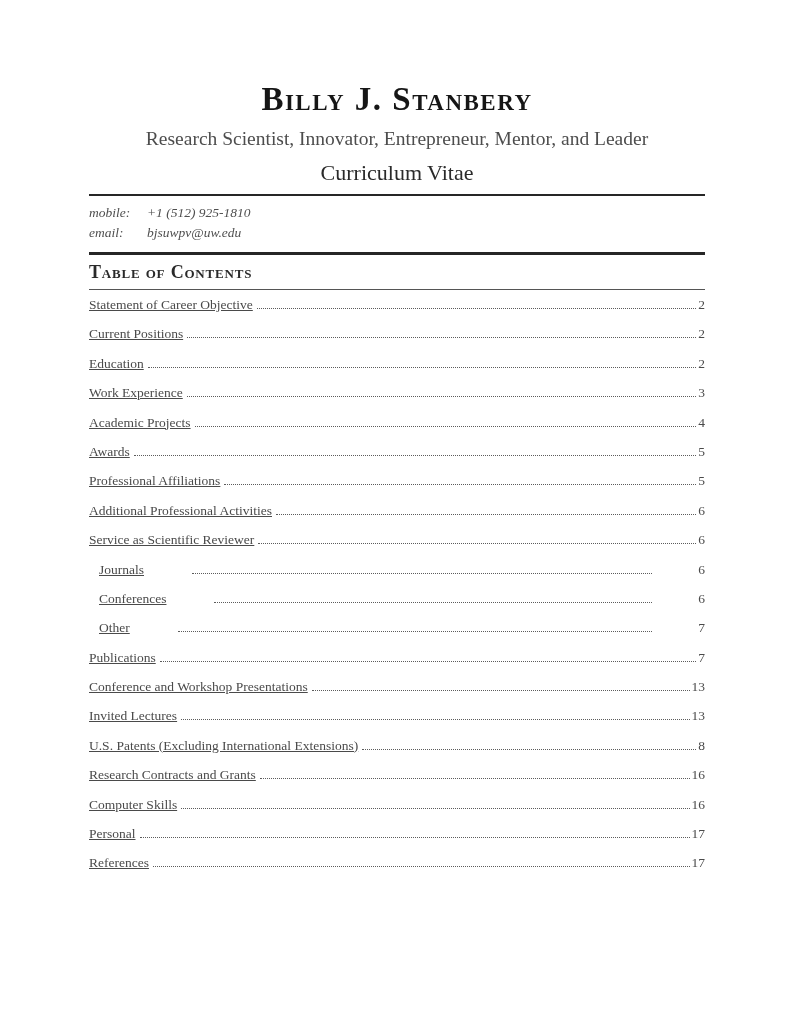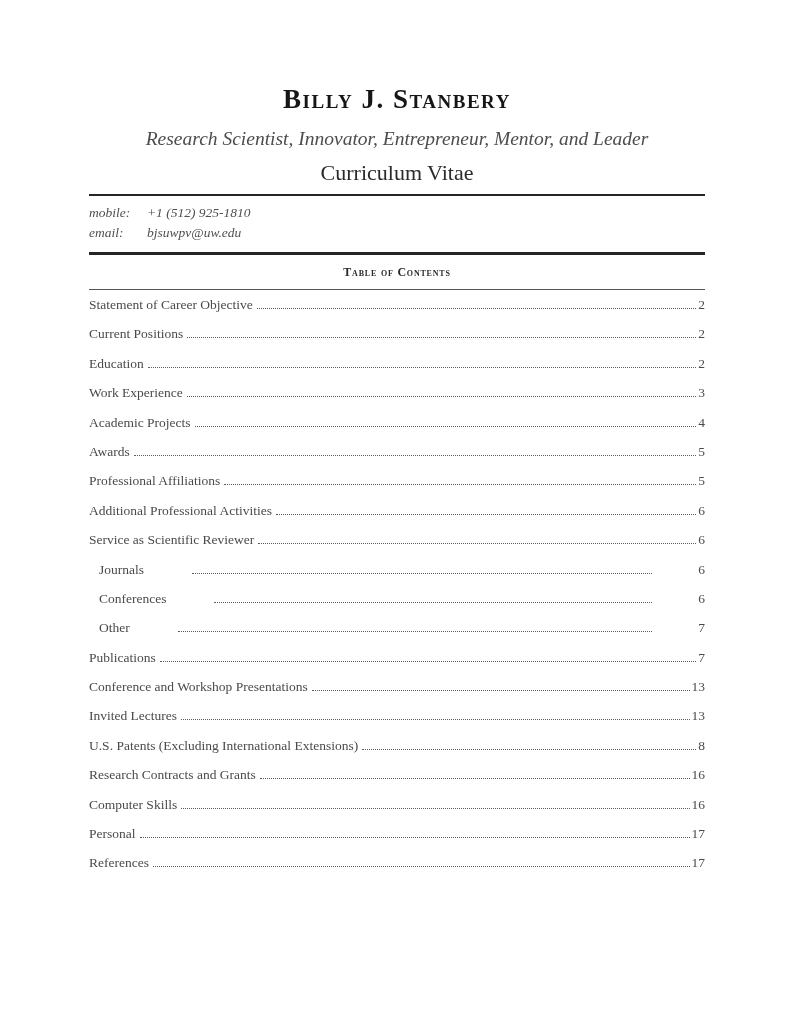--- a/index.html
+++ b/index.html
@@ -15,31 +15,30 @@
     background: #ffffff;
     box-sizing: border-box;
     padding: 84px 86px 0 89px;
     font-family: "Liberation Serif", "DejaVu Serif", serif;
     color: #1c1c1c;
     overflow: hidden;
   }
   
   .name {
     text-align: center;
-    font-size: 27px;
+    font-size: 33px;
     font-weight: 700;
     font-variant: small-caps;
     letter-spacing: 1.5px;
     color: #161616;
     line-height: 30px;
   }
   .subtitle {
     text-align: center;
     font-size: 19.5px;
-    font-style: italic;
     color: #4d4d4d;
     margin-top: 13px;
     line-height: 24px;
   }
   .doc-title {
     text-align: center;
     font-size: 22px;
     color: #2a2a2a;
     margin-top: 7px;
     line-height: 30px;
@@ -84,22 +83,22 @@
   .contact-label {
     width: 58px;
     text-align: left;
   }
   .contact-value {
     width: 122px;
     text-align: left;
   }
   
   .toc-heading {
-    text-align: center;
-    font-size: 12px;
+    text-align: left;
+    font-size: 18px;
     font-weight: 700;
     font-variant: small-caps;
     letter-spacing: 0.8px;
     color: #2a2a2a;
     line-height: 24px;
     padding: 5px 0 5px 0;
   }
   .toc-list {
     margin-top: 7px;
   }
@@ -109,20 +108,21 @@
     height: 29.4px;
     font-size: 13.5px;
     color: #4a4a4a;
   }
   .toc-row.level-1 {
     padding-left: 10px;
     gap: 44px;
   }
   .toc-label {
     white-space: nowrap;
+    text-decoration: underline;
   }
   .toc-leader {
     flex: 1;
     border-bottom: 1.5px dotted #5c5c5c;
     margin: 0 2px 3px 4px;
   }
   .toc-page {
     text-align: right;
   }
 </style>

